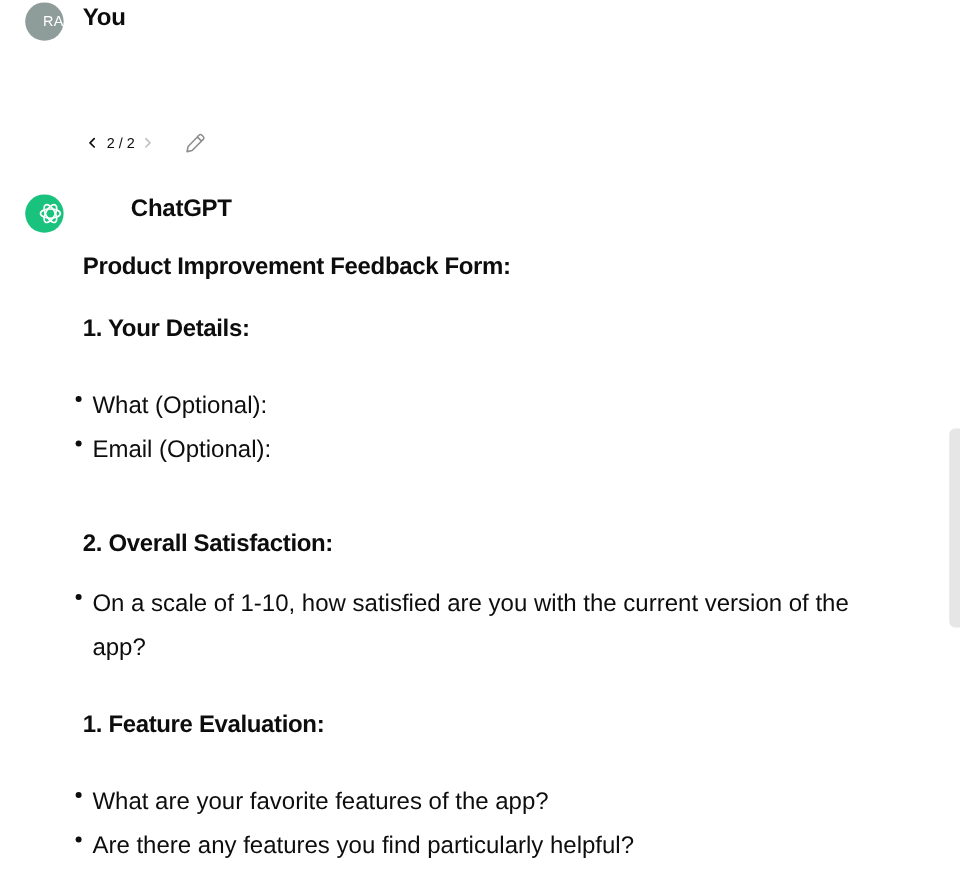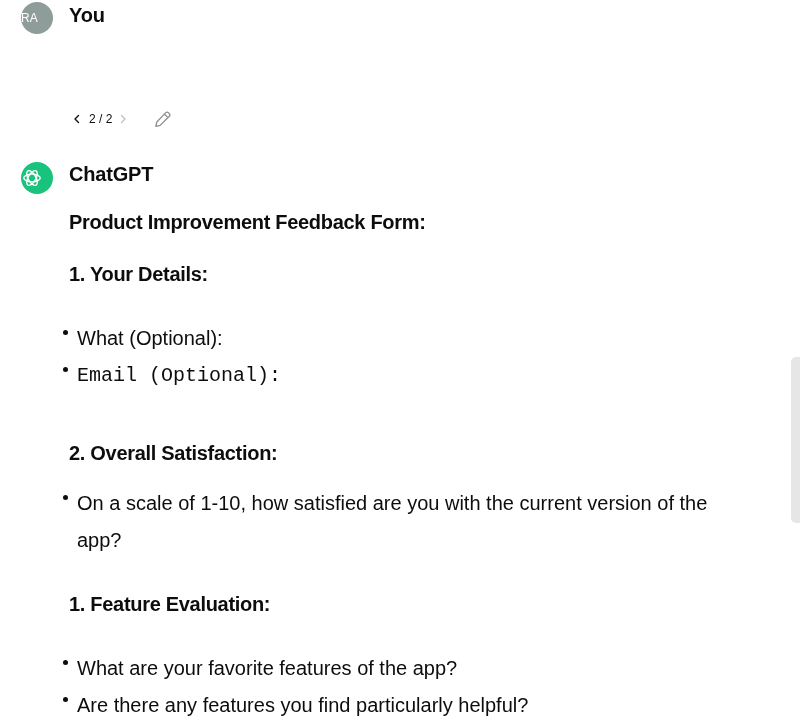--- a/index.html
+++ b/index.html
@@ -15,36 +15,36 @@
   .page { position: relative; width: 800px; height: 728px; }
 
   .avatar {
     position: absolute;
     left: 21px;
     width: 32px;
     height: 32px;
     border-radius: 50%;
     display: flex;
     align-items: center;
-    justify-content: flex-start;
+    justify-content: flex-end;
   }
   .avatar-user { top: 2px; background: #8e9c9a; color: #ffffff; font-size: 12px; letter-spacing: 0.2px; }
   .avatar-gpt { top: 162px; background: #19c37d; }
   .avatar-gpt svg { width: 22px; height: 22px; }
 
   .author {
     position: absolute;
     left: 69px;
     font-size: 20px;
     font-weight: bold;
     letter-spacing: -0.2px;
     text-align: right;
   }
   .author-you { top: 4px; }
-  .author-gpt { top: 163px; }
+  .author-gpt { top: 163px; margin-left: 40px; }
 
   .user-msg {
     position: absolute;
     left: 69px;
     top: 33px;
     width: 660px;
     font-size: 20px;
     line-height: 31px;
     color: #0d0d0d;
   }
@@ -145,21 +145,21 @@
       </g>
     </svg>
   </div>
   <div class="author author-gpt">ChatGPT</div>
 
   <div class="answer">
     <div class="heading" style="top:0px;margin-top:12px;">Product Improvement Feedback Form:</div>
 
     <div class="heading" style="top:64px;">1. Your Details:</div>
     <div class="bullet" style="top:124px;">What (Optional):</div>
-    <div class="bullet" style="top:161px;font-family:Liberation Mono, monospace;">Email (Optional):</div>
+    <div class="bullet" style="top:161px;">Email (Optional):</div>
 
     <div class="heading" style="top:243px;text-align:center;">2. Overall Satisfaction:</div>
     <div class="bullet" style="top:289px;">On a scale of 1-10, how satisfied are you with the current version of the app?</div>
 
     <div class="heading" style="top:394px;">1. Feature Evaluation:</div>
     <div class="bullet" style="top:454px;">What are your favorite features of the app?</div>
     <div class="bullet" style="top:491px;">Are there any features you find particularly helpful?</div>
   </div>
 
   <div class="scrollbar"></div>

